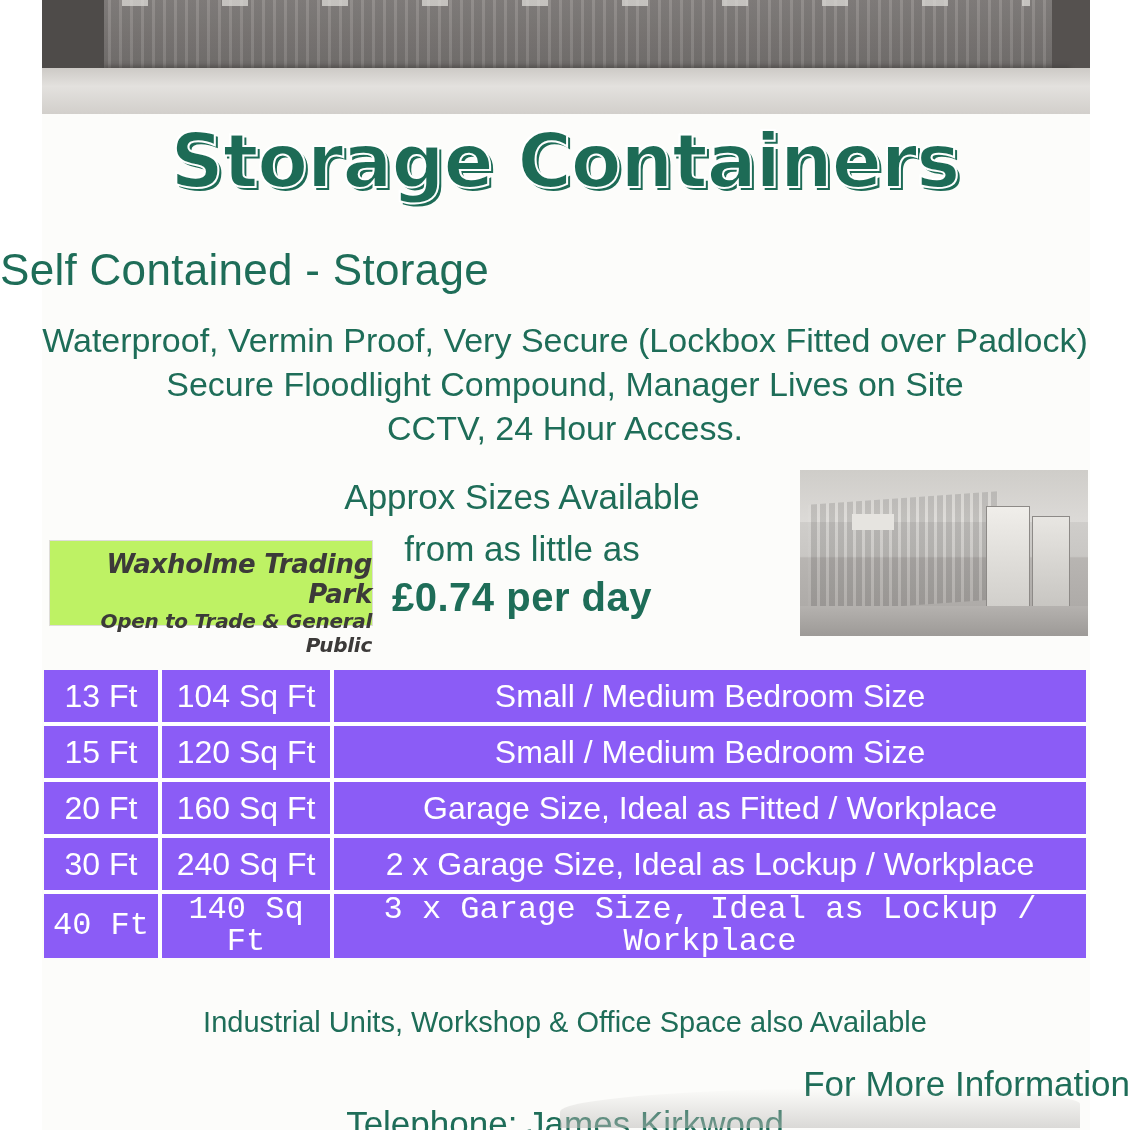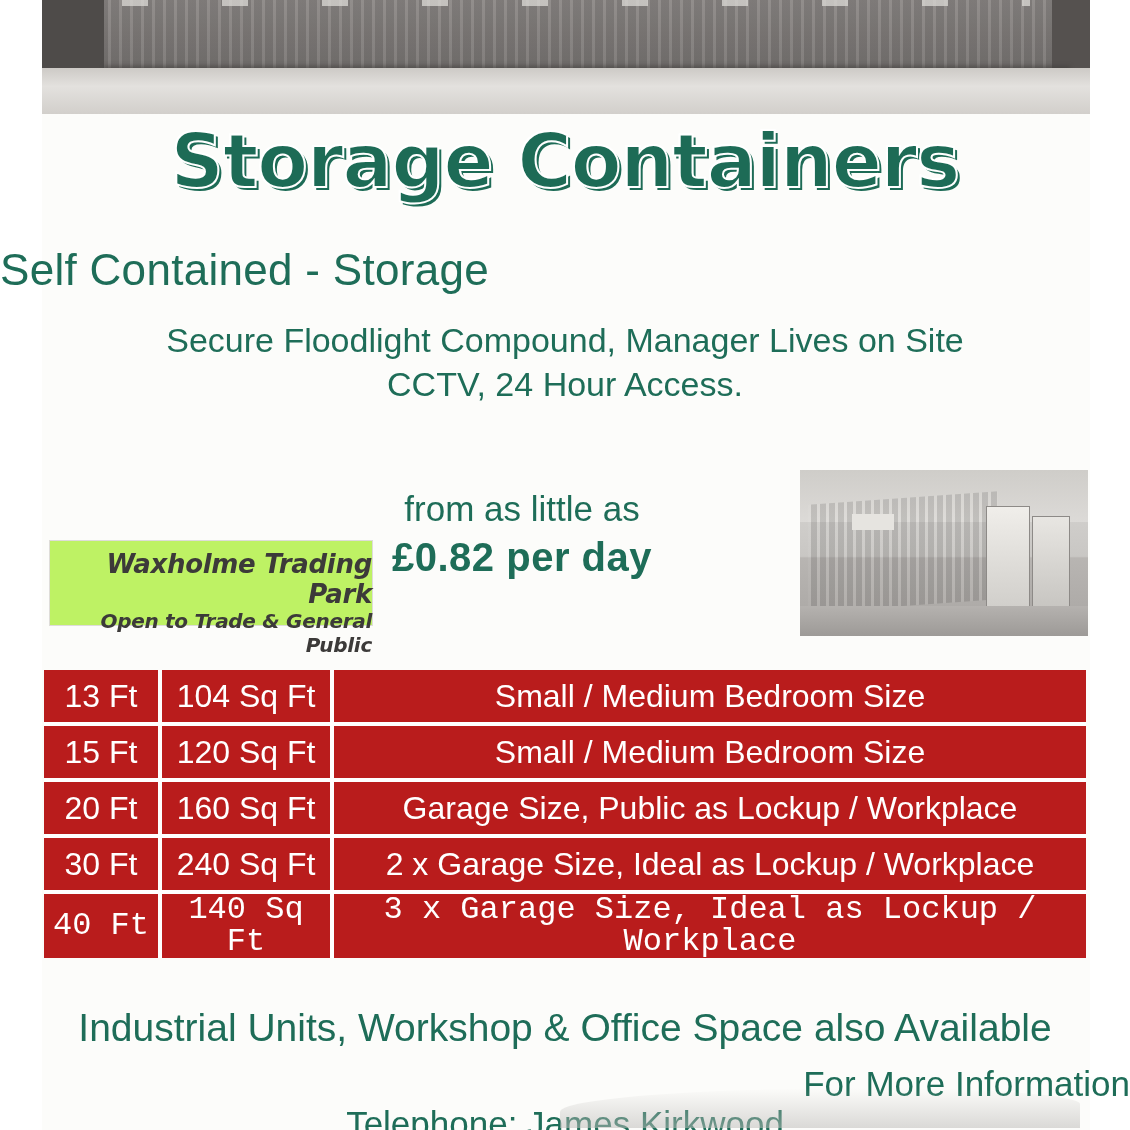--- a/index.html
+++ b/index.html
@@ -215,21 +215,21 @@
   .size-table {
     position: absolute;
     left: 44px;
     top: 670px;
     width: 1042px;
     border-collapse: separate;
     border-spacing: 0;
     background: #ffffff;
   }
   .size-table td {
-    background: #b91c1c;
+    background: #8b5cf6;
     color: #ffffff;
     font-family: "Liberation Sans", sans-serif;
     font-size: 32px;
     height: 52px;
     padding: 0 6px;
     border-bottom: 4px solid #ffffff;
     border-right: 4px solid #ffffff;
     text-align: center;
     vertical-align: middle;
     line-height: 1;
@@ -240,21 +240,21 @@
   .size-table col.c2 { width: 172px; }
 
   
   .industrial {
     position: absolute;
     top: 1006px;
     left: 0;
     width: 1130px;
     text-align: center;
     color: #1e6d58;
-    font-size: 39px;
+    font-size: 29px;
     font-family: "Liberation Sans", sans-serif;
   }
   .more-info {
     position: absolute;
     top: 1064px;
     left: 0;
     width: 1130px;
     text-align: right;
     color: #1e6d58;
     font-size: 35px;
@@ -305,27 +305,29 @@
     <div class="dark-right"></div>
     <div class="shadow"></div>
     <div class="ground"></div>
   </div>
 
   <div class="headline">Storage Containers</div>
 
   <div class="subhead">Self Contained - Storage</div>
 
   <div class="features">
+    <div>Waterproof, Vermin Proof, Very Secure (Lockbox Fitted over Padlock)</div>
     <div>Secure Floodlight Compound, Manager Lives on Site</div>
     <div>CCTV, 24 Hour Access.</div>
   </div>
 
   <div class="approx">
+    <div class="line1">Approx Sizes Available</div>
     <div class="line2">from as little as</div>
-    <div class="price">£0.82 per day</div>
+    <div class="price">£0.74 per day</div>
   </div>
 
   <div class="park-box">
     <div class="t1">Waxholme Trading Park</div>
     <div class="t2">Open to Trade &amp; General Public</div>
   </div>
 
   <div class="container-photo">
     <div class="sky"></div>
     <div class="body"></div>
@@ -348,21 +350,21 @@
         <td class="desc">Small / Medium Bedroom Size</td>
       </tr>
       <tr>
         <td>15 Ft</td>
         <td>120 Sq Ft</td>
         <td class="desc">Small / Medium Bedroom Size</td>
       </tr>
       <tr>
         <td>20 Ft</td>
         <td>160 Sq Ft</td>
-        <td class="desc">Garage Size, Public as Lockup / Workplace</td>
+        <td class="desc">Garage Size, Ideal as Fitted / Workplace</td>
       </tr>
       <tr>
         <td>30 Ft</td>
         <td>240 Sq Ft</td>
         <td class="desc">2 x Garage Size, Ideal as Lockup / Workplace</td>
       </tr>
       <tr>
         <td>40 Ft</td>
         <td>140 Sq Ft</td>
         <td class="desc">3 x Garage Size, Ideal as Lockup / Workplace</td>

